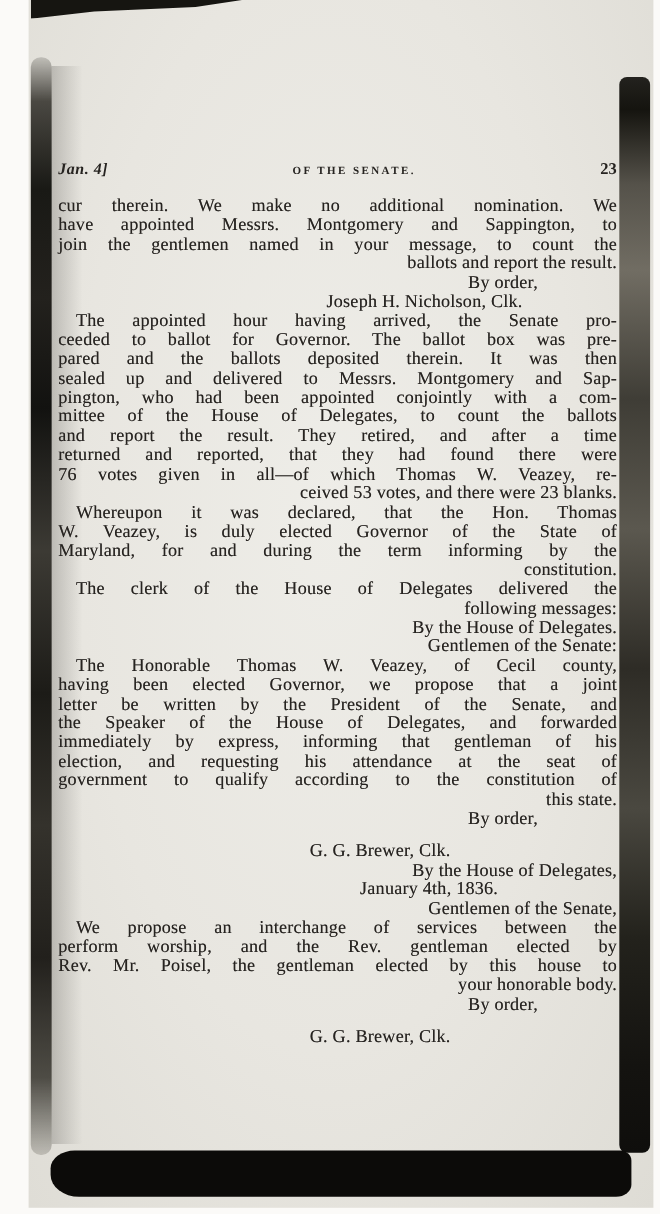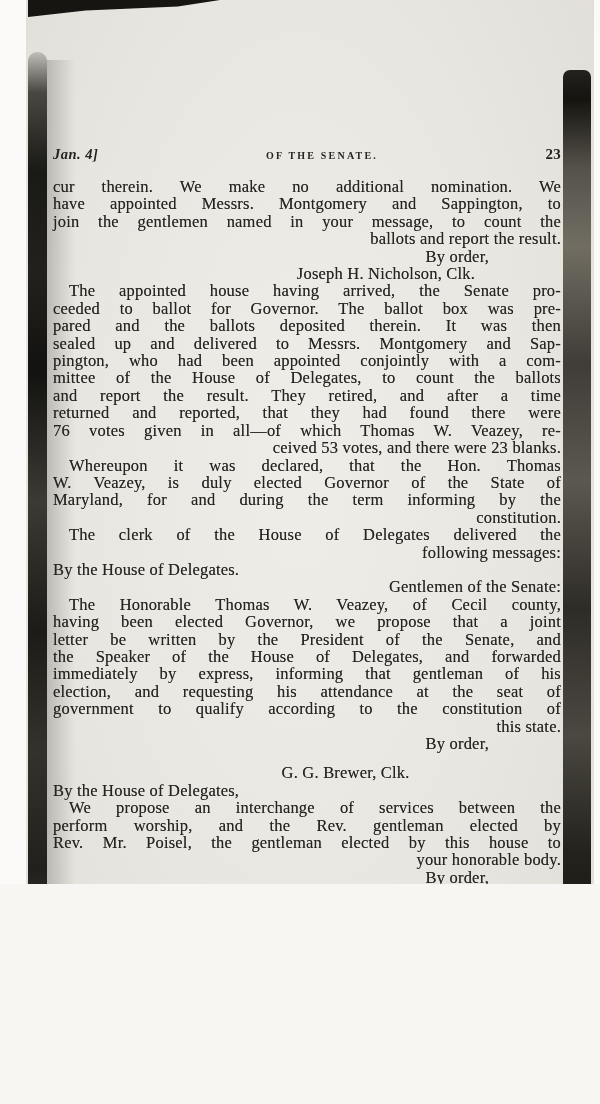--- a/index.html
+++ b/index.html
@@ -1,18 +1,18 @@
 <!DOCTYPE html>
 <html><head>
 <meta charset="utf-8">
 <style>
   * { margin:0; padding:0; box-sizing:border-box; }
   html, body { background:#f7f6f3; }
   .scan {
-    position:relative; width:600px; height:884px; overflow:hidden;
+    position:relative; width:600px; height:1104px; overflow:hidden;
     background:#fbfaf8;
     font-family:"Liberation Serif","DejaVu Serif",serif;
   }
   .paper {
     position:absolute; left:26px; top:0; width:568px; height:1098px;
     background: radial-gradient(ellipse at 48% 42%, #eeede8 0%, #e8e6e0 55%, #dedcd5 100%);
   }
   .gutter-shade {
     position:absolute; left:47px; top:60px; width:28px; height:980px;
     background:linear-gradient(to right, rgba(40,38,34,0.22), rgba(40,38,34,0));
@@ -54,21 +54,21 @@
   .h-date  { font-style:italic; font-weight:bold; font-size:14.5px; letter-spacing:0.5px; }
   .h-title { font-weight:bold; font-size:10px; letter-spacing:2.2px; }
   .h-page  { font-weight:bold; font-size:15px; }
   .ln {
     line-height:17.4px; min-height:17.4px;
     text-shadow: 0 0 0.6px rgba(38,35,32,0.55);
   }
   .j       { text-align:justify; text-align-last:justify; }
   .indent  { text-align:justify; text-align-last:justify; text-indent:16px; }
   .last    { text-align:right; }
-  .center  { text-align:left; }
+  .center  { text-align:right; }
   .byorder { text-align:right; padding-right:72px; }
   .sig1    { padding-left:48%; }
   .sig2    { padding-left:45%;margin-top:12px; }
   .date    { padding-left:54%; }
 </style>
 </head>
 <body>
 
 <div class="scan">
   <div class="paper"></div>
@@ -84,21 +84,21 @@
       <span class="h-title">OF THE SENATE.</span>
       <span class="h-page">23</span>
     </div>
     <div>
         <div class="ln j">cur therein. We make no additional nomination. We</div>
         <div class="ln j">have appointed Messrs. Montgomery and Sappington, to</div>
         <div class="ln j">join the gentlemen named in your message, to count the</div>
         <div class="ln last">ballots and report the result.</div>
         <div class="ln byorder">By order,</div>
         <div class="ln sig1">Joseph H. Nicholson, Clk.</div>
-        <div class="ln indent">The appointed house having arrived, the Senate pro-</div>
+        <div class="ln indent">The appointed hour having arrived, the Senate pro-</div>
         <div class="ln j">ceeded to ballot for Governor. The ballot box was pre-</div>
         <div class="ln j">pared and the ballots deposited therein. It was then</div>
         <div class="ln j">sealed up and delivered to Messrs. Montgomery and Sap-</div>
         <div class="ln j">pington, who had been appointed conjointly with a com-</div>
         <div class="ln j">mittee of the House of Delegates, to count the ballots</div>
         <div class="ln j">and report the result. They retired, and after a time</div>
         <div class="ln j">returned and reported, that they had found there were</div>
         <div class="ln j">76 votes given in all—of which Thomas W. Veazey, re-</div>
         <div class="ln last">ceived 53 votes, and there were 23 blanks.</div>
         <div class="ln indent">Whereupon it was declared, that the Hon. Thomas</div>
@@ -113,20 +113,22 @@
         <div class="ln j">having been elected Governor, we propose that a joint</div>
         <div class="ln j">letter be written by the President of the Senate, and</div>
         <div class="ln j">the Speaker of the House of Delegates, and forwarded</div>
         <div class="ln j">immediately by express, informing that gentleman of his</div>
         <div class="ln j">election, and requesting his attendance at the seat of</div>
         <div class="ln j">government to qualify according to the constitution of</div>
         <div class="ln last">this state.</div>
         <div class="ln byorder">By order,</div>
         <div class="ln sig2">G. G. Brewer, Clk.</div>
         <div class="ln center">By the House of Delegates,</div>
+        <div class="ln date">January 4th, 1836.</div>
+        <div class="ln last">Gentlemen of the Senate,</div>
         <div class="ln indent">We propose an interchange of services between the</div>
         <div class="ln j">perform worship, and the Rev. gentleman elected by</div>
         <div class="ln j">Rev. Mr. Poisel, the gentleman elected by this house to</div>
         <div class="ln last">your honorable body.</div>
         <div class="ln byorder">By order,</div>
         <div class="ln sig2">G. G. Brewer, Clk.</div>
       </div>
   </div>
 </div>
 

